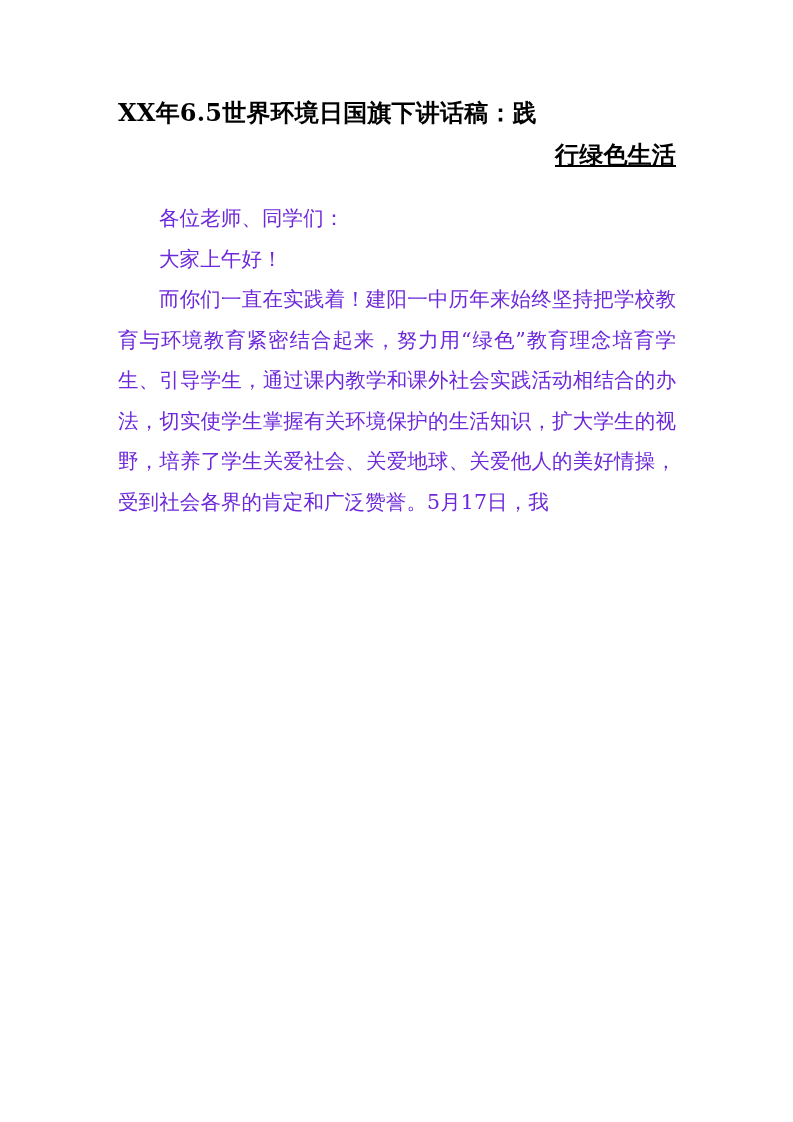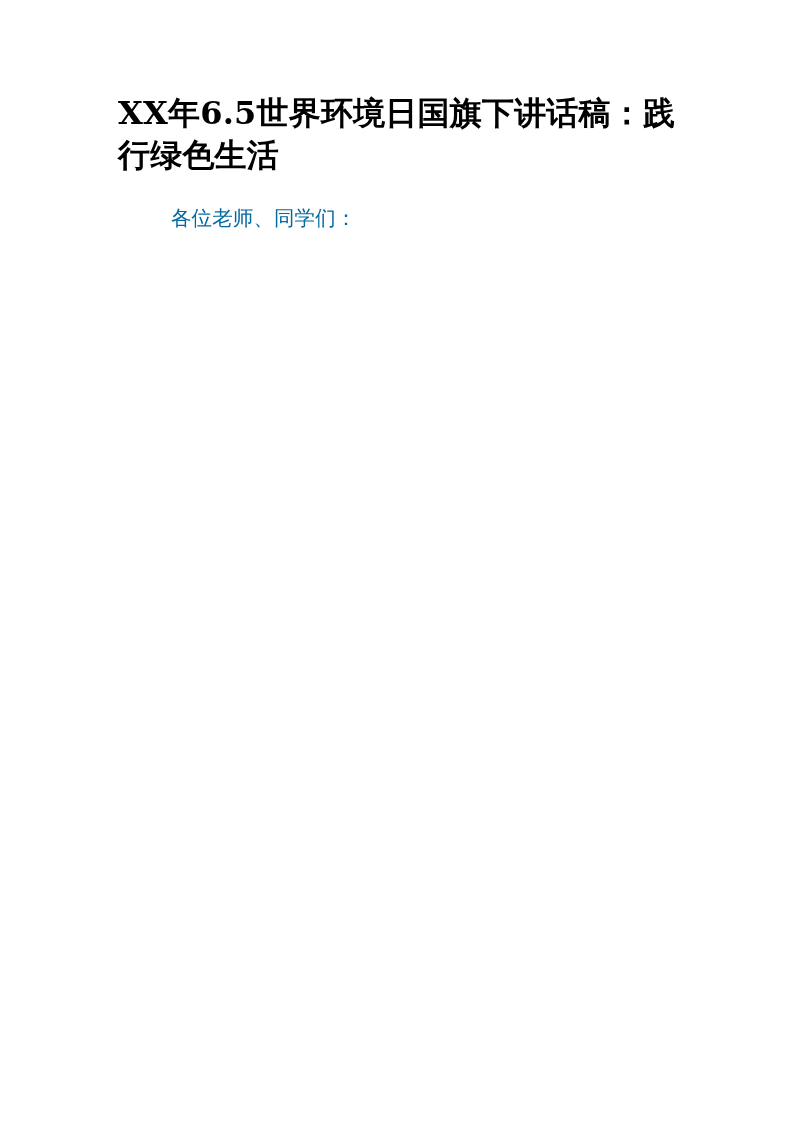--- a/index.html
+++ b/index.html
@@ -21,68 +21,71 @@
   .content {
     position: absolute;
     left: 118px;
     top: 92px;
     width: 558px;
   }
 
   .doc-title {
     font-family: "DejaVu Serif", "Liberation Serif", serif;
     font-weight: bold;
-    font-size: 32px;
+    font-size: 24px;
     line-height: 42px;
     color: #000000;
     text-align: center;
     margin: 0;
     letter-spacing: 0.2px;
   }
 
   .title-line {
     display: block;
   }
 
   .title-line-1 {
     text-align: left;
     white-space: nowrap;
   }
 
   .title-line-2 {
-    text-align: left;
+    text-align: right;
+    text-decoration: underline;
   }
 
   .body-block {
     margin-top: 22px;
   }
 
   p.para {
     font-family: "DejaVu Serif", "Liberation Serif", serif;
     font-weight: normal;
     font-size: 20.5px;
     line-height: 40.5px;
-    color: #0369a1;
-    margin: 0 0 0 12px;
+    color: #6d28d9;
+    margin: 0 0 0 0;
     text-align: justify;
     text-justify: inter-ideograph;
     text-indent: 41px;
     word-break: break-all;
     letter-spacing: 0.1px;
   }
 </style>
 </head>
 <body>
 
 <div class="page">
   <div class="content">
 
     <h1 class="doc-title">
       <span class="title-line title-line-1">XX年6.5世界环境日国旗下讲话稿：践</span>
       <span class="title-line title-line-2">行绿色生活</span>
     </h1>
 
     <div class="body-block">
       <p class="para">各位老师、同学们：</p>
+      <p class="para">大家上午好！</p>
+      <p class="para">而你们一直在实践着！建阳一中历年来始终坚持把学校教育与环境教育紧密结合起来，努力用“绿色”教育理念培育学生、引导学生，通过课内教学和课外社会实践活动相结合的办法，切实使学生掌握有关环境保护的生活知识，扩大学生的视野，培养了学生关爱社会、关爱地球、关爱他人的美好情操，受到社会各界的肯定和广泛赞誉。5月17日，我</p>
     </div>
 
   </div>
 </div>
 
 </body></html>

